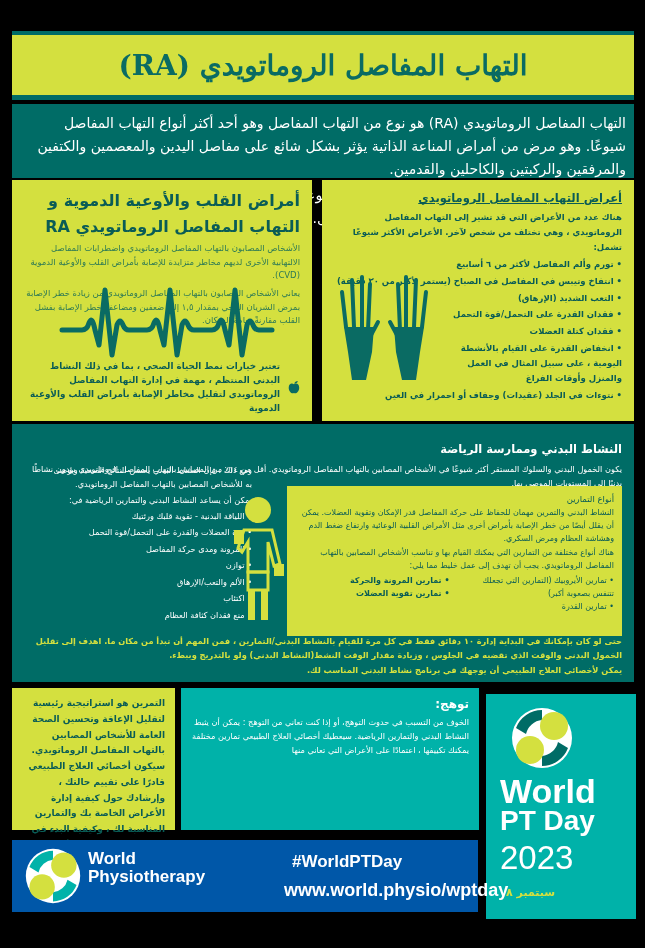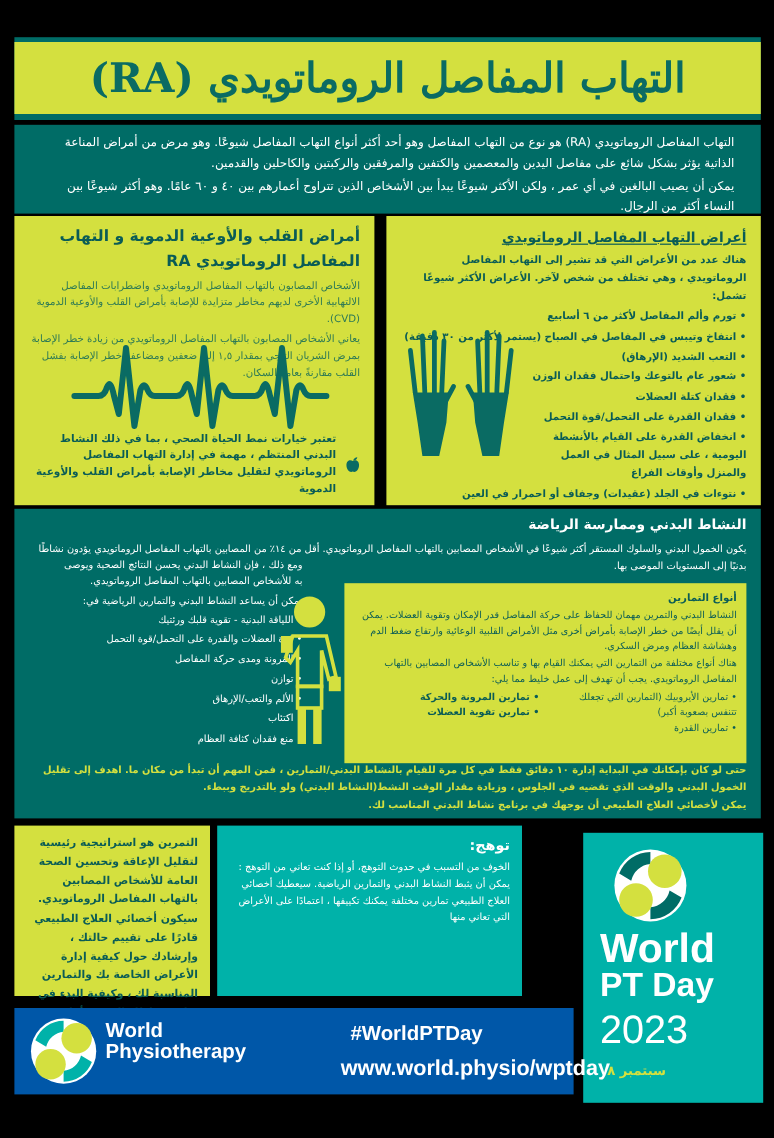--- a/index.html
+++ b/index.html
@@ -4,53 +4,53 @@
 <style>
   * { box-sizing: border-box; margin: 0; padding: 0; }
   body { width: 645px; height: 948px; background: #000; font-family: "DejaVu Sans", sans-serif; position: relative; overflow: hidden; }
   .abs { position: absolute; }
   .rtl { direction: rtl; text-align: right; }
   .lime { background: #d4e03f; }
   .aqua { background: #00b2a9; }
   
   #title-wrap { left: 12px; top: 31px; width: 622px; height: 69px; background: #006c66; }
   #title-bar { left: 12px; top: 35px; width: 622px; height: 60px; background: #d4e03f; display:flex; align-items:center; justify-content:center; }
-  #title-bar h1 { font-family: "DejaVu Serif", serif; font-size: 34px; color: #0a6b63; font-weight: bold; direction: rtl; }
-  
-  #intro { left: 12px; top: 104px; width: 622px; height: 74px; background: #006c66; padding: 8px 22px; color: #fff; font-size: 10px; line-height: 1.65; }
+  #title-bar h1 { font-family: "DejaVu Serif", serif; font-size: 28px; color: #0a6b63; font-weight: bold; direction: rtl; }
+  
+  #intro { left: 12px; top: 104px; width: 622px; height: 74px; background: #006c66; padding: 8px 8px; color: #fff; font-size: 14px; line-height: 1.65; }
   #intro p { margin-bottom: 3px; }
   
   #cvd { left: 12px; top: 180px; width: 300px; height: 241px; padding: 8px 12px; font-size: 8.5px; line-height: 1.6; color: #0a5c56; }
-  #cvd h2 { font-size: 13px; font-weight: bold; margin-bottom: 3px; color:#0a5c56; }
+  #cvd h2 { font-size: 16px; font-weight: bold; margin-bottom: 3px; color:#0a5c56; }
   #cvd p { margin-bottom: 4px; color: #2e7a55; }
   #cvd .apple-row { position:absolute; left: 12px; right: 12px; bottom: 6px; display:flex; flex-direction: row-reverse; align-items:center; gap:8px; }
   #cvd .apple-row .txt { font-weight: bold; font-size: 8.8px; line-height: 1.6; color:#0a5c56; }
   #symptoms { left: 322px; top: 180px; width: 312px; height: 241px; padding: 8px 12px; font-size: 8.5px; line-height: 1.75; color: #0a5c56; }
   #symptoms h2 { font-size: 11.5px; font-weight: bold; margin-bottom: 2px; text-decoration: underline; }
   #symptoms .lead { font-weight: bold; margin-bottom: 2px; }
   #symptoms ul { list-style: none; font-weight: bold; }
   #symptoms li { margin-bottom: 2px; }
   #symptoms li::before { content: "• "; }
   #symptoms .narrow { width: 62%; }
   
-  #activity { left: 12px; top: 424px; width: 622px; height: 258px; background: #006c66; padding: 4px 12px; color: #fff; font-size: 8.2px; line-height: 1.65; }
+  #activity { left: 12px; top: 424px; width: 622px; height: 258px; background: #006c66; padding: 16px 12px; color: #fff; font-size: 8.2px; line-height: 1.65; }
   #activity h2 { font-size: 11.5px; font-weight: bold; color:#fff; margin-bottom: 4px; }
   #act-left { position:absolute; left: 20px; top: 40px; width: 200px; color:#fff;margin-left:20px; }
   #act-left ul { list-style:none; margin-top:2px; }
   #act-left li { margin-bottom: 3px; }
   #act-left li::before { content:"• "; }
   #types { position:absolute; left: 275px; top: 62px; width: 335px; height: 150px; padding: 6px 8px; color: #0a5c56; font-size: 8px; line-height: 1.65; }
-  #types h3 { font-size: 8.5px; font-weight: bold; }
+  #types h3 { font-size: 8.5px; font-weight: normal; }
   #types .cols { display:flex; flex-direction: row; gap: 10px; margin-top: 2px; }
   #types .cols ul { list-style:none; flex:1; }
   #types .cols li::before { content:"• "; }
   #act-bottom { position:absolute; left: 12px; right: 12px; top: 210px; color:#d4e03f; font-weight:bold; font-size: 8.2px; line-height:1.75; }
   
   #strategy { left: 12px; top: 688px; width: 163px; height: 142px; padding: 8px 10px; color: #0a5c56; font-weight:bold; font-size: 9px; line-height: 1.75; }
-  #flare { left: 181px; top: 688px; width: 254px; height: 142px; padding: 6px 10px; color: #fff; font-size: 8.2px; line-height: 1.7; }
+  #flare { left: 181px; top: 688px; width: 298px; height: 142px; padding: 6px 10px; color: #fff; font-size: 8.2px; line-height: 1.7; }
   #flare h2 { font-size: 12px; font-weight: bold; color:#fff; margin-bottom: 2px; }
   #flare p { margin-bottom: 3px; }
   #wptd { left: 486px; top: 694px; width: 150px; height: 225px; background: #00b2a9; }
   #footer { left: 12px; top: 840px; width: 466px; height: 72px; background: #0057a8; color: #fff; }
   #footer .logo-text { position:absolute; left: 76px; top: 10px; font-family: "Liberation Sans", sans-serif; font-weight: bold; font-size: 17px; line-height: 1.08; }
   #footer .hashtag { position:absolute; left: 280px; top: 12px; font-family: "Liberation Sans", sans-serif; font-weight: bold; font-size: 17px; }
   #footer .url { position:absolute; left: 272px; top: 40px; font-family: "Liberation Sans", sans-serif; font-weight: bold; font-size: 18px; }
   #wptd .w1 { position:absolute; left: 14px; top: 80px; font-family: "Liberation Sans", sans-serif; color:#fff; font-weight: bold; font-size: 34px; line-height: 1.0; }
   #wptd .w2 { position:absolute; left: 14px; top: 113px; font-family: "Liberation Sans", sans-serif; color:#fff; font-weight: bold; font-size: 28px; line-height: 1.0; }
   #wptd .yr { position:absolute; left: 14px; top: 147px; font-family: "Liberation Sans", sans-serif; color:#fff; font-size: 33px; line-height: 1.0; }
@@ -85,23 +85,22 @@
   </div>
 </div>
 
 <div class="abs rtl lime" id="symptoms">
   <h2>أعراض التهاب المفاصل الروماتويدي</h2>
   <div class="lead">هناك عدد من الأعراض التي قد تشير إلى التهاب المفاصل الروماتويدي ، وهي تختلف من شخص لآخر. الأعراض الأكثر شيوعًا تشمل:</div>
   <ul>
     <li>تورم وألم المفاصل لأكثر من ٦ أسابيع</li>
     <li>انتفاخ وتيبس في المفاصل في الصباح (يستمر لأكثر من ٣٠ دقيقة)</li>
     <li class="narrow">التعب الشديد (الإرهاق)</li>
-    <li class="narrow">شعور عام بالتوعك واحتمال فقدان الوزن</li>
+    <li class="narrow">فقدان القدرة على التحمل/قوة التحمل</li>
     <li class="narrow">فقدان كتلة العضلات</li>
-    <li class="narrow">فقدان القدرة على التحمل/قوة التحمل</li>
     <li class="narrow">انخفاض القدرة على القيام بالأنشطة اليومية ، على سبيل المثال في العمل والمنزل وأوقات الفراغ</li>
     <li>نتوءات في الجلد (عقيدات) وجفاف أو احمرار في العين</li>
   </ul>
   <svg style="position:absolute;left:12px;top:92px" width="100" height="110" viewBox="0 0 100 110">
     <g stroke="#0a6b63" stroke-width="4" stroke-linecap="round" fill="none">
       <path d="M8 20 L12 55"></path>
         <path d="M18 8 L20 55"></path>
         <path d="M28 5 L28 55"></path>
         <path d="M36 12 L34 58"></path>
         <path d="M44 50 L36 65"></path>

